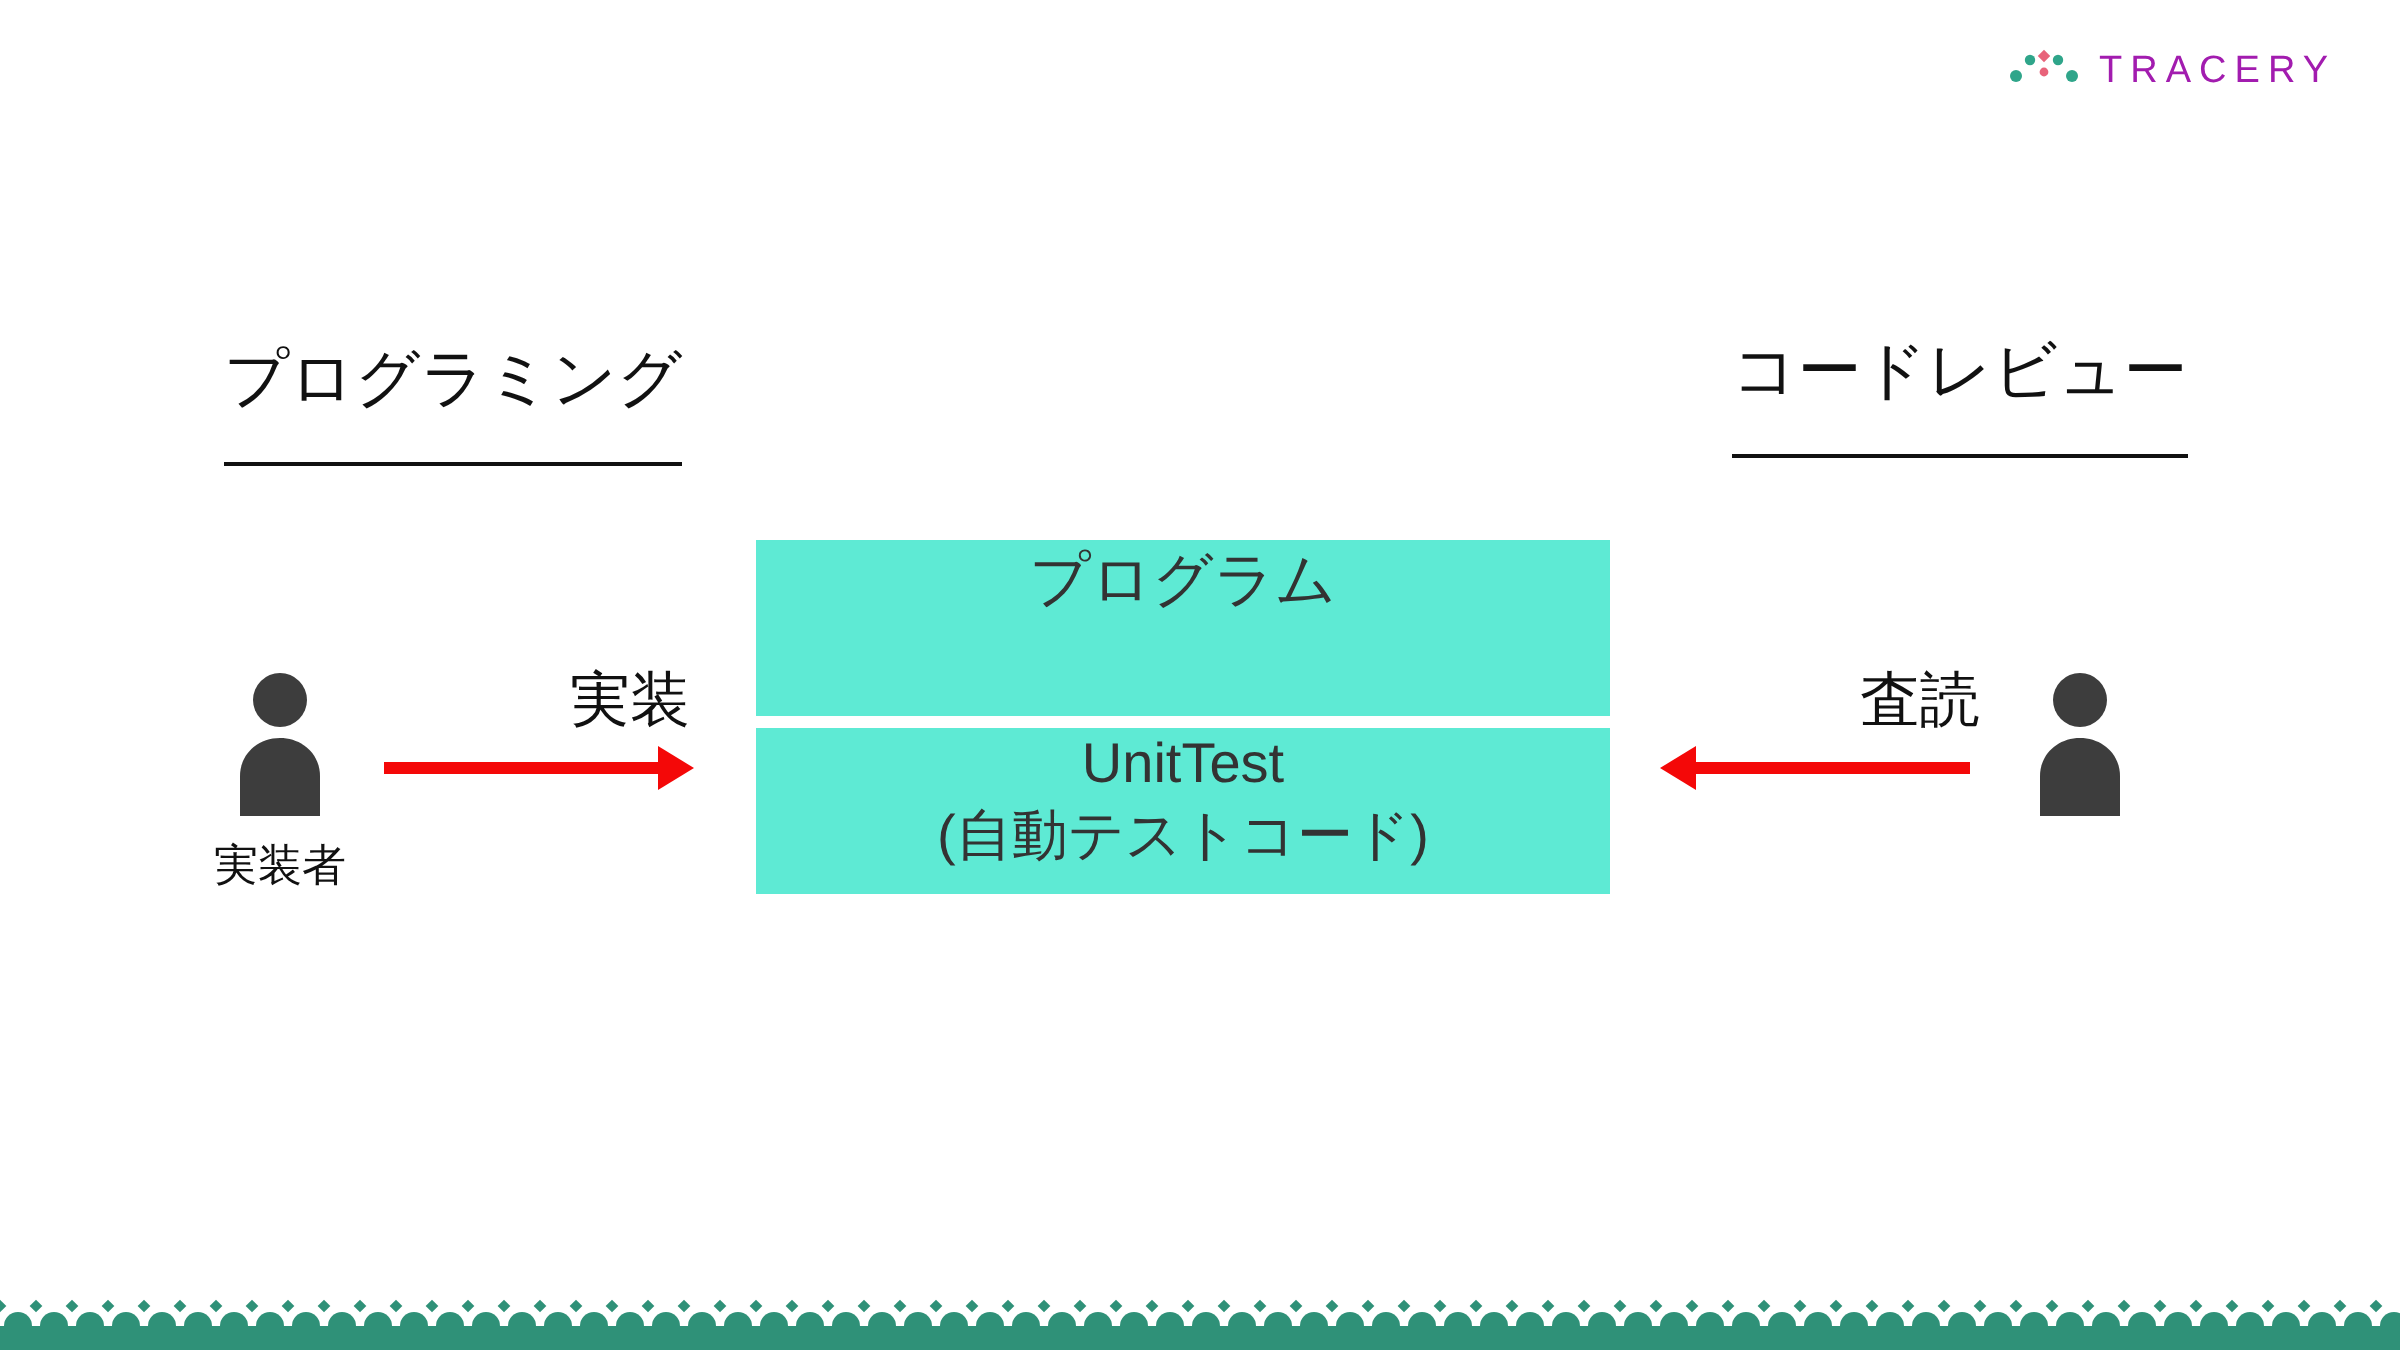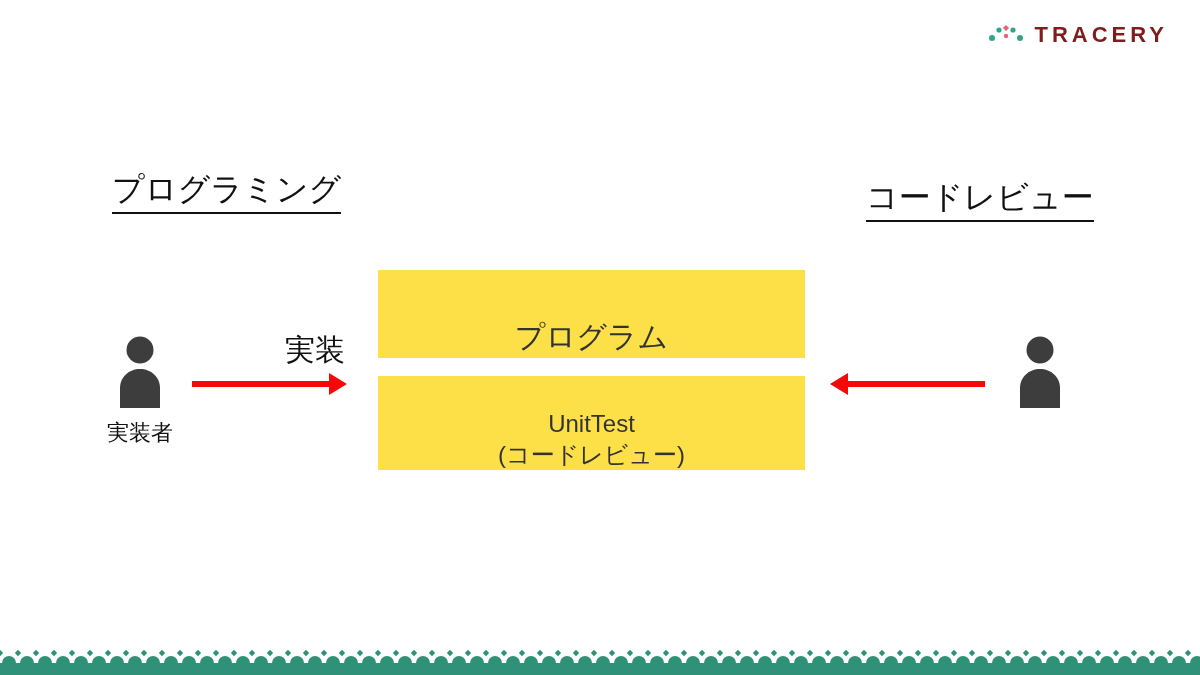--- a/index.html
+++ b/index.html
@@ -2,33 +2,33 @@
 <html><head>
 <meta charset="utf-8">
 <title>Diagram</title>
 <style>
   html,body{margin:0;padding:0;background:#ffffff;}
   body{font-family:"Liberation Sans","DejaVu Sans",sans-serif;color:#1c1c1c;}
   .stage{position:relative;width:1200px;height:675px;background:#ffffff;overflow:hidden;margin:0 auto;}
 
   
   .logo{position:absolute;top:22px;right:32px;display:flex;align-items:center;gap:10px;}
-  .logo-text{font-size:22px;font-weight:bold;letter-spacing:4px;color:#7f1d1d;}
+  .logo-text{font-size:19px;font-weight:normal;letter-spacing:4px;color:#a21caf;}
 
   
   .heading{position:absolute;font-size:32px;font-weight:500;color:#111;
-           border-bottom:2.5px solid #111;padding-bottom:5px;line-height:1.1;}
+           border-bottom:2.5px solid #111;padding-bottom:24px;line-height:1.1;}
   .heading-left{left:112px;top:172px;}
-  .heading-right{left:866px;top:180px;}
+  .heading-right{left:866px;top:168px;}
 
   
-  .box{position:absolute;left:378px;width:427px;background:#fde047;color:#333;
-       display:flex;flex-direction:column;align-items:center;justify-content:flex-end;text-align:center;}
+  .box{position:absolute;left:378px;width:427px;background:#5eead4;color:#333;
+       display:flex;flex-direction:column;align-items:center;justify-content:flex-start;text-align:center;}
   .box-program{top:270px;height:88px;font-size:30px;}
-  .box-unittest{top:376px;height:94px;font-size:24px;line-height:1.3;}
+  .box-unittest{top:364px;height:83px;font-size:28px;line-height:1.3;}
 
   
   .person{position:absolute;width:56px;height:72px;}
   .person-left{left:112px;top:336px;}
   .person-right{left:1012px;top:336px;}
   .actor-label{position:absolute;font-size:22px;color:#111;text-align:center;}
   .actor-label-left{left:60px;top:418px;width:160px;}
   .actor-label-right{left:960px;top:418px;width:165px;}
 
   
@@ -69,37 +69,38 @@
   </div>
 
   <div class="heading heading-left">プログラミング</div>
   <div class="heading heading-right">コードレビュー</div>
 
   <div class="box box-program">
     <span>プログラム</span>
   </div>
   <div class="box box-unittest">
     <span>UnitTest</span>
-    <span>(コードレビュー)</span>
+    <span>(自動テストコード)</span>
   </div>
 
   <div class="person person-left">
     <svg width="56" height="72" viewBox="0 0 56 72" aria-hidden="true">
       <circle cx="28" cy="14" r="13.5" fill="#3d3d3d"></circle>
       <path d="M8,72 L8,52 C8,41 17,33 28,33 C39,33 48,41 48,52 L48,72 Z" fill="#3d3d3d"></path>
     </svg>
   </div>
   <div class="actor-label actor-label-left">実装者</div>
 
   <div class="arrow-label arrow-label-left">実装</div>
   <div class="arrow arrow-left-side">
     <div class="bar"></div>
     <div class="head"></div>
   </div>
 
+  <div class="arrow-label arrow-label-right">査読</div>
   <div class="arrow arrow-right-side">
     <div class="bar"></div>
     <div class="head"></div>
   </div>
 
   <div class="person person-right">
     <svg width="56" height="72" viewBox="0 0 56 72" aria-hidden="true">
       <circle cx="28" cy="14" r="13.5" fill="#3d3d3d"></circle>
       <path d="M8,72 L8,52 C8,41 17,33 28,33 C39,33 48,41 48,52 L48,72 Z" fill="#3d3d3d"></path>
     </svg>

